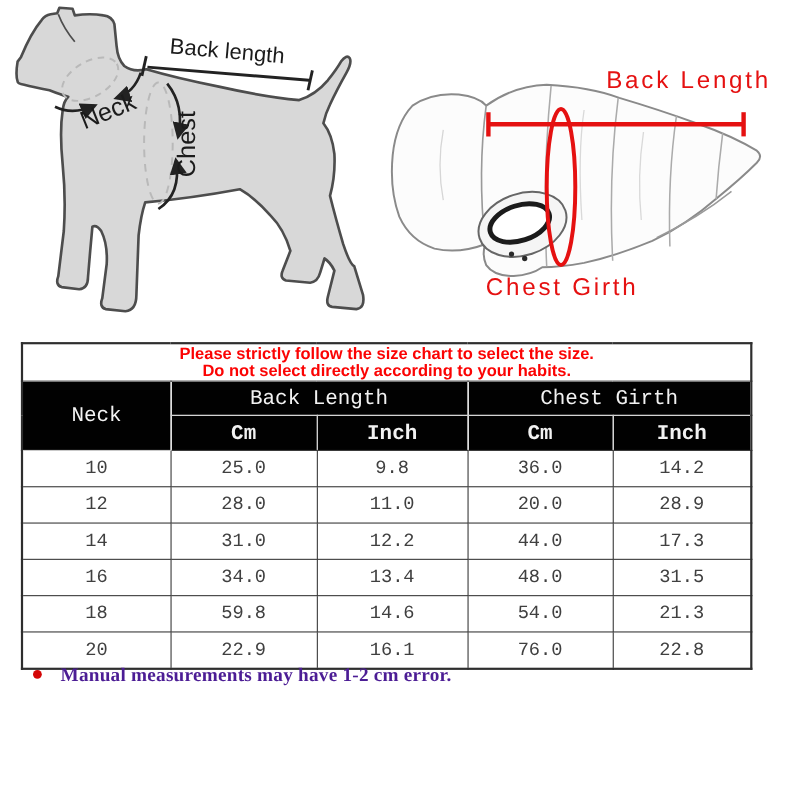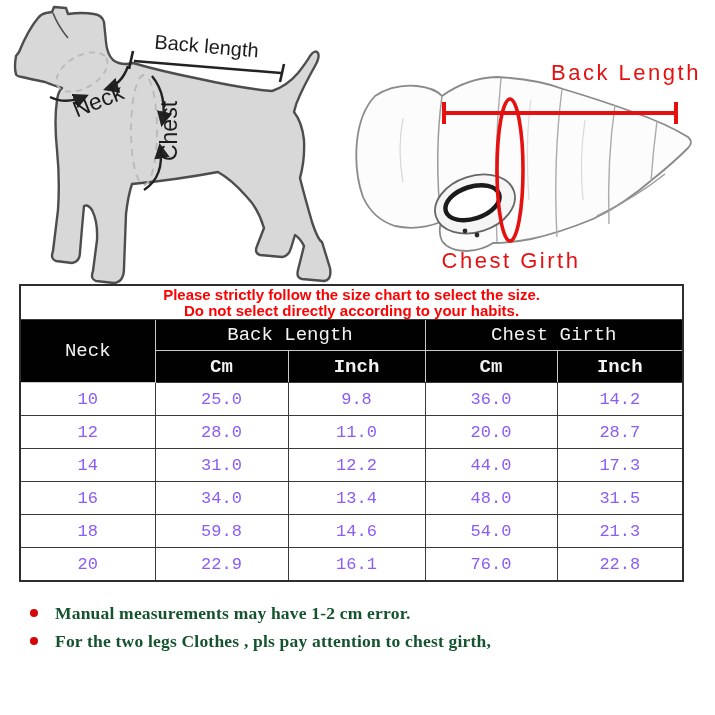--- a/index.html
+++ b/index.html
@@ -8,40 +8,40 @@
   svg{position:absolute;}
   .dog-svg{left:0;top:0;}
   .jacket-svg{left:345px;top:0;}
 
   .dog-label{font-family:"Liberation Sans",sans-serif;fill:#1b1b1b;}
   .lbl-backlength{font-size:20px;}
   .lbl-neck{font-size:23px;}
   .lbl-chest{font-size:23px;}
   .jacket-label{font-family:"Liberation Sans",sans-serif;font-size:22px;letter-spacing:2.5px;fill:#e51111;}
 
-  table.size-table{position:absolute;left:19px;top:284px;width:663px;
+  table.size-table{position:absolute;left:19px;top:311px;width:663px;
      border-collapse:collapse;table-layout:fixed;border:2px solid #2e2e2e;}
   table.size-table td{border:1px solid #3a3a3a;text-align:center;vertical-align:middle;
      padding:0;overflow:hidden;}
   tr.row-notice td{height:33px;background:#fff;}
   .notice-line{font-family:"Liberation Sans",sans-serif;font-weight:bold;font-size:15px;
      line-height:16px;color:#fb0303;}
   tr.row-h1 td,tr.row-h2 td{background:#010101;color:#f2f2f2;border:1px solid #c9c9c9;
      font-family:"Liberation Mono",monospace;font-size:19px;}
   tr.row-h1 td{height:30px;}
   tr.row-h2 td{height:31px;border-bottom-color:#3a3a3a;font-weight:bold;}
   td.size-head{font-size:20px;}
-  tr.row-data td{height:32px;font-family:"Liberation Mono",monospace;font-size:17px;color:#8b5cf6;}
+  tr.row-data td{height:32px;font-family:"Liberation Mono",monospace;font-size:17px;color:#404040;}
 
   .notes{position:absolute;left:30px;top:599px;width:670px;}
   .note{display:flex;align-items:center;height:28px;}
   .note .bullet{flex:none;width:8px;height:8px;border-radius:50%;background:#d40606;margin-right:17px;}
   .note.no-bullet .bullet{visibility:hidden;}
   .note .note-text{font-family:"Liberation Serif",serif;font-weight:bold;font-size:17.5px;
-     color:#14532d;white-space:nowrap;letter-spacing:0.2px;}
+     color:#4c1d95;white-space:nowrap;letter-spacing:0.2px;}
 </style>
 </head>
 <body>
 
 <div class="canvas">
 
   <svg class="dog-svg" width="350" height="295" viewBox="0 0 350 295">
     <defs>
       <marker id="ah" viewBox="0 0 10 10" refX="8" refY="5" markerWidth="6.5" markerHeight="6.5" orient="auto">
         <path d="M0,0 L10,5 L0,10 z" fill="#222"></path>
@@ -143,21 +143,21 @@
         <td>25.0</td>
         <td>9.8</td>
         <td>36.0</td>
         <td>14.2</td>
       </tr>
       <tr class="row-data">
         <td>12</td>
         <td>28.0</td>
         <td>11.0</td>
         <td>20.0</td>
-        <td>28.7</td>
+        <td>28.9</td>
       </tr>
       <tr class="row-data">
         <td>14</td>
         <td>31.0</td>
         <td>12.2</td>
         <td>44.0</td>
         <td>17.3</td>
       </tr>
       <tr class="row-data">
         <td>16</td>
@@ -181,19 +181,15 @@
         <td>22.8</td>
       </tr>
     </tbody>
   </table>
 
   <div class="notes">
     <div class="note">
       <span class="bullet"></span>
       <span class="note-text">Manual measurements may have 1-2 cm error.</span>
     </div>
-    <div class="note">
-      <span class="bullet"></span>
-      <span class="note-text">For the two legs Clothes , pls pay attention to chest girth,</span>
-    </div>
   </div>
 
 </div>
 
 </body></html>

